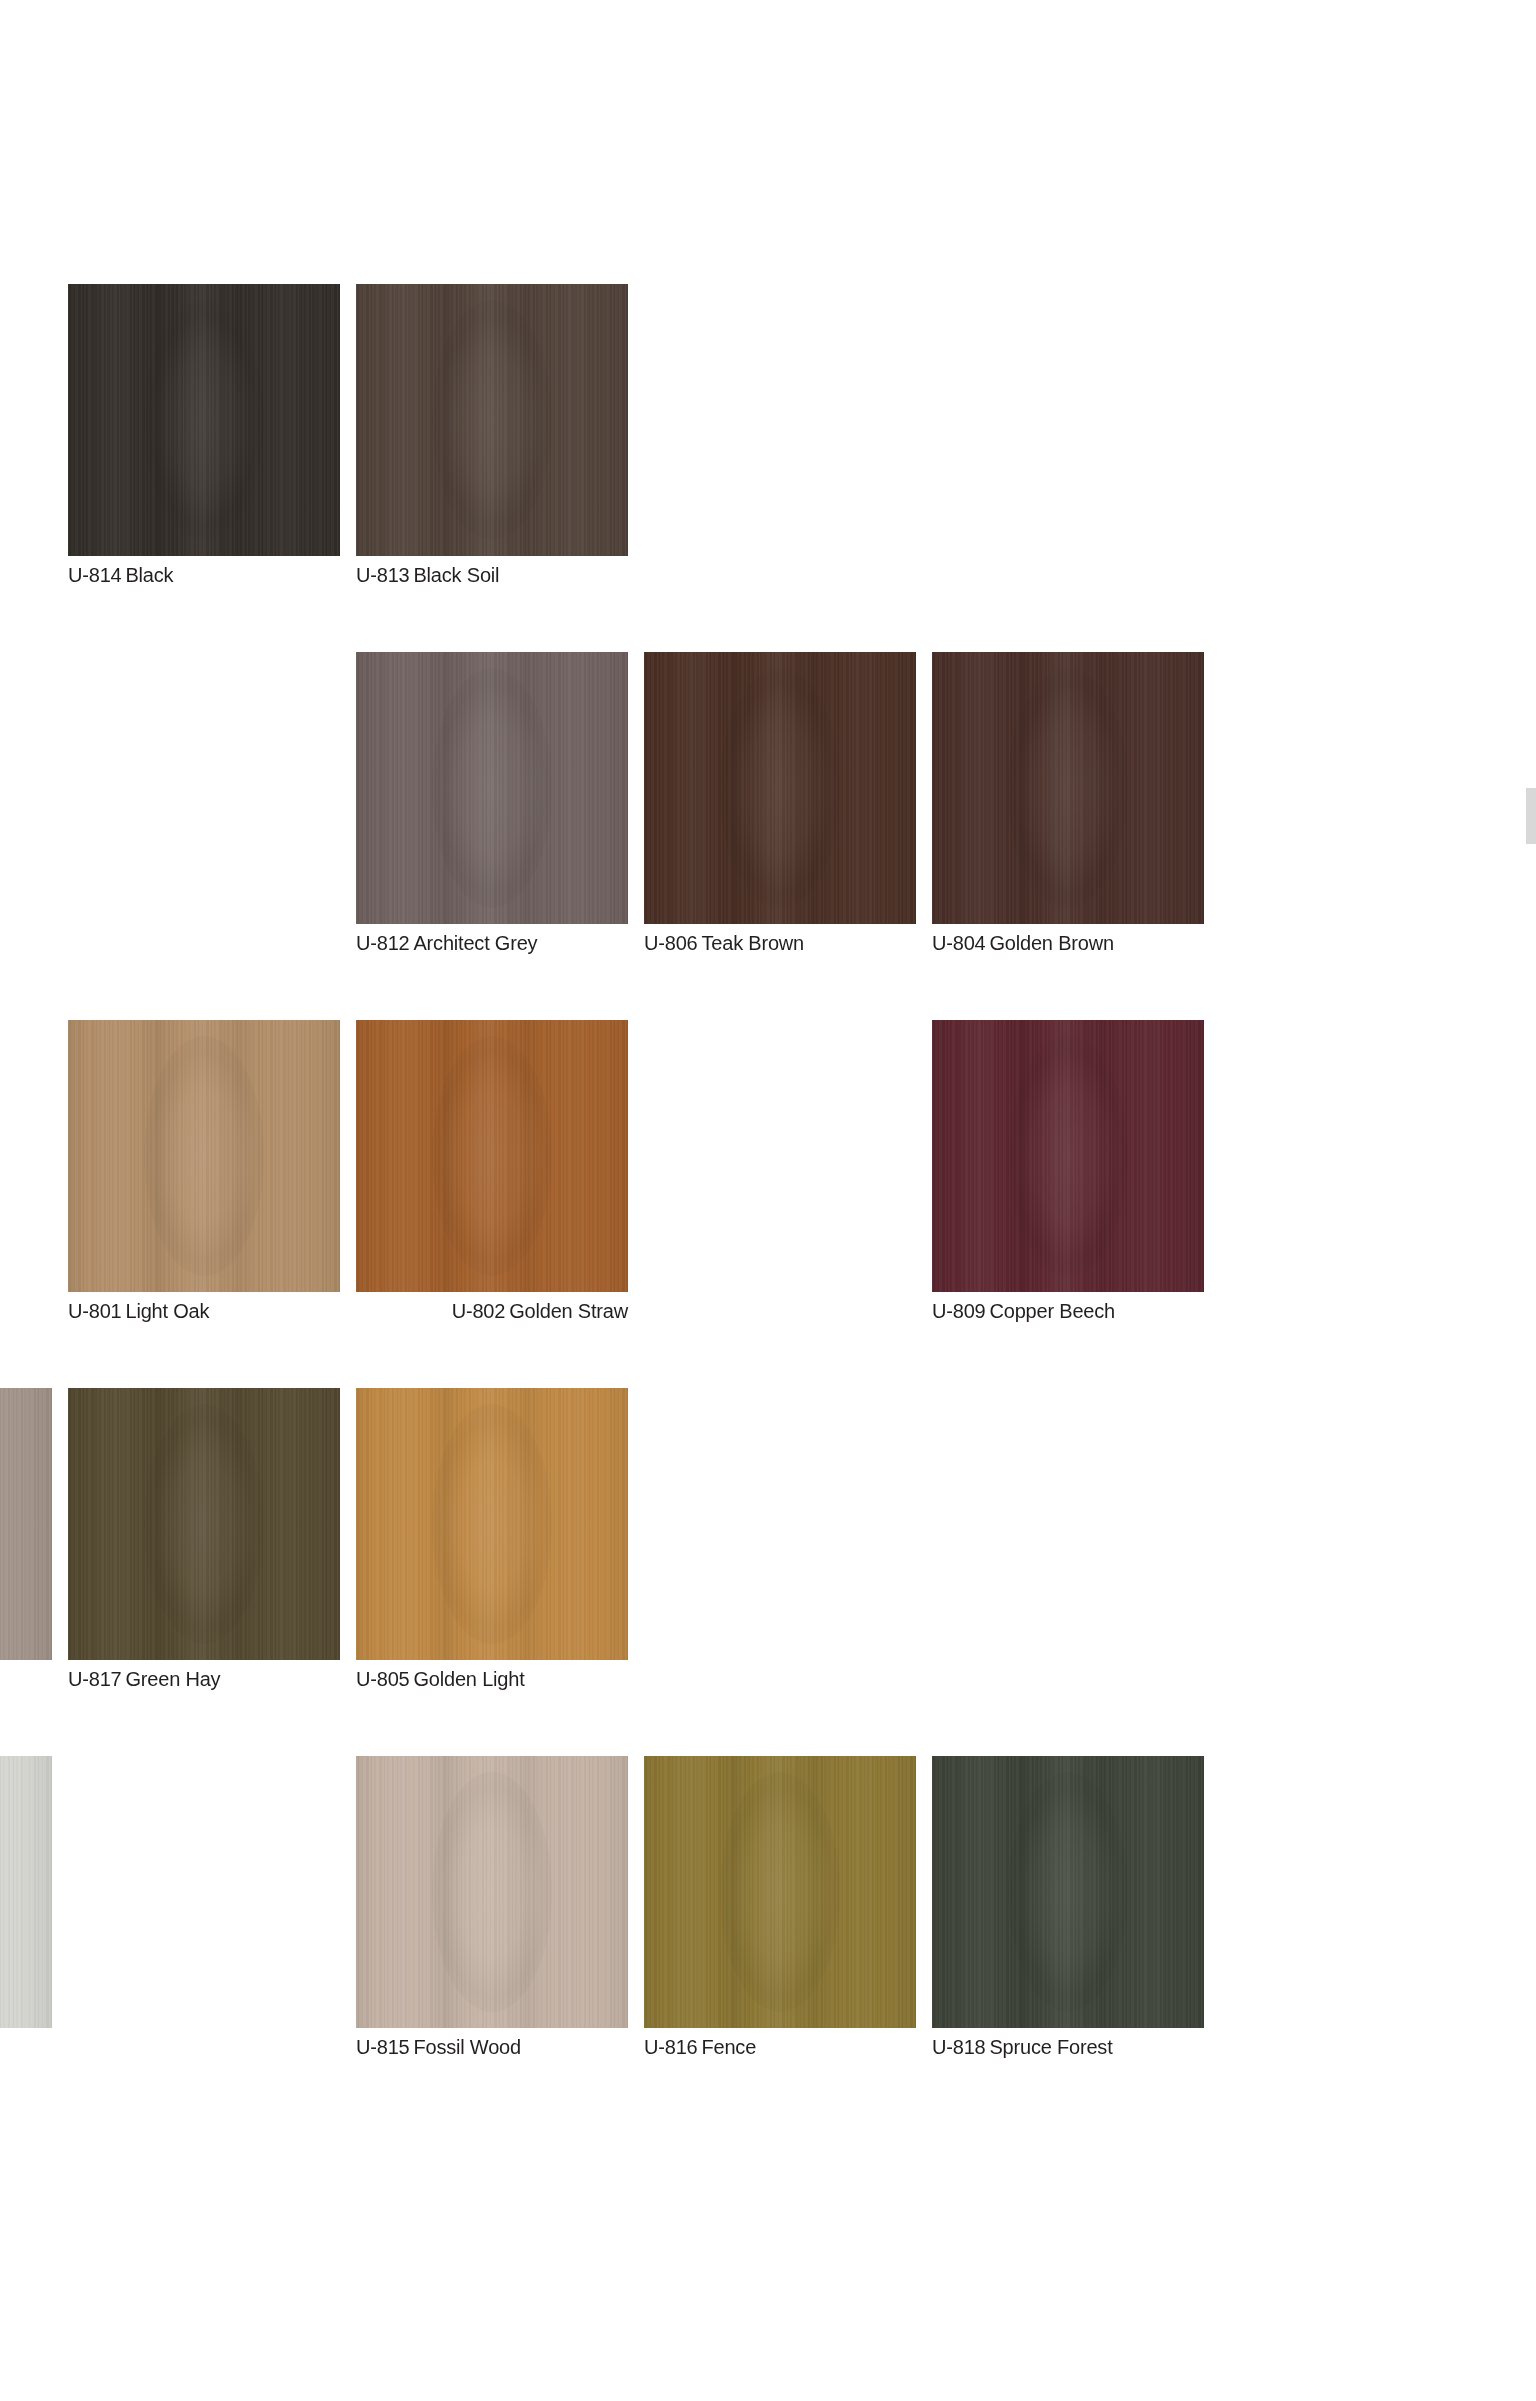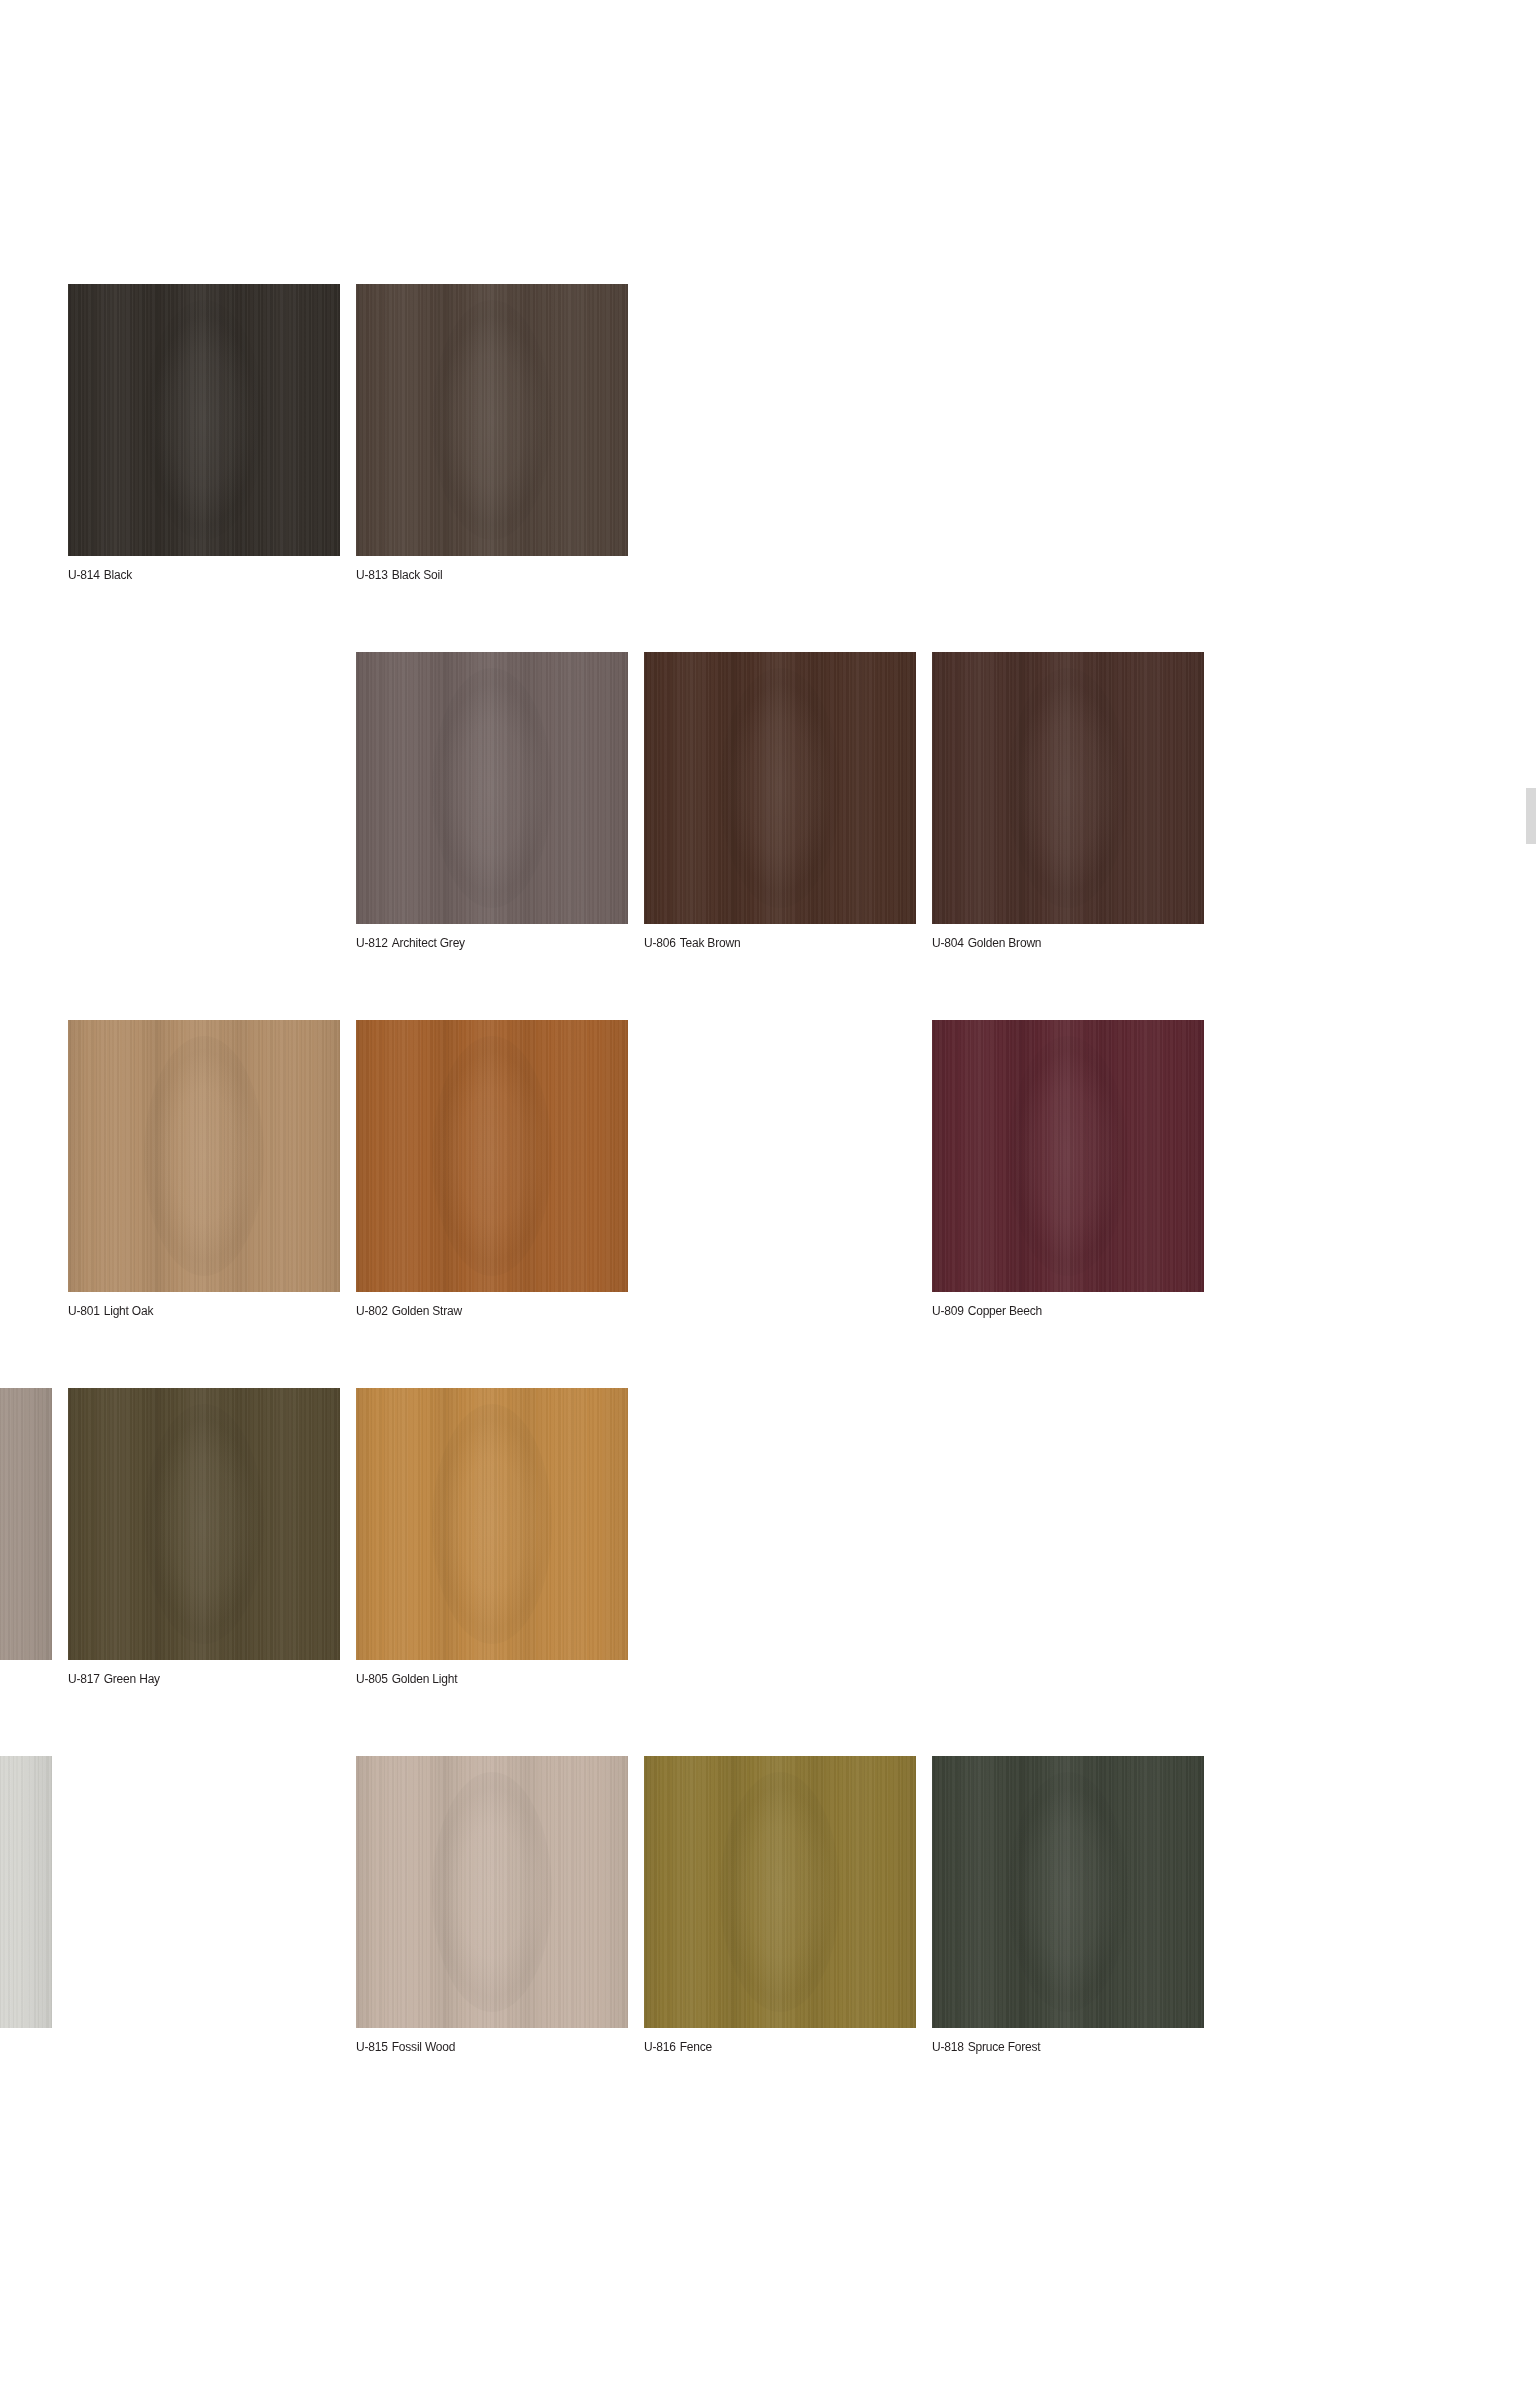--- a/index.html
+++ b/index.html
@@ -112,21 +112,21 @@
         rgba(0,0,0,0.0) 100%);
     pointer-events: none;
   }
 
   
   .swatch-caption {
     position: absolute;
     left: 0;
     top: 283px;
     width: 272px;
-    font-size: 12px;
+    font-size: 20px;
     line-height: 17.6px;
     color: #231f20;
     letter-spacing: -0.2px;
     white-space: nowrap;
   }
   .swatch-caption .code {
     margin-right: 4px;
   }
 
   
@@ -186,21 +186,21 @@
         <div class="swatch-caption"><span class="code">U-804</span><span class="name">Golden Brown</span></div>
       </div>
       <div class="swatch-cell" style="grid-area: 3 / 2;">
         <div class="swatch-chip" style="background-color: rgb(178, 142, 105);">
           <div class="bands"></div>
           <div class="grain"></div>
           <div class="figure"></div>
         </div>
         <div class="swatch-caption"><span class="code">U-801</span><span class="name">Light Oak</span></div>
       </div>
-      <div class="swatch-cell" style="grid-area: 3 / 3;">
+      <div class="swatch-cell" style="grid-area: 3 / 3; text-align: right;">
         <div class="swatch-chip" style="background-color: rgb(163, 96, 44);">
           <div class="bands"></div>
           <div class="grain"></div>
           <div class="figure"></div>
         </div>
         <div class="swatch-caption"><span class="code">U-802</span><span class="name">Golden Straw</span></div>
       </div>
       <div class="swatch-cell" style="grid-area: 3 / 5;">
         <div class="swatch-chip" style="background-color: rgb(92, 38, 48);">
           <div class="bands"></div>

